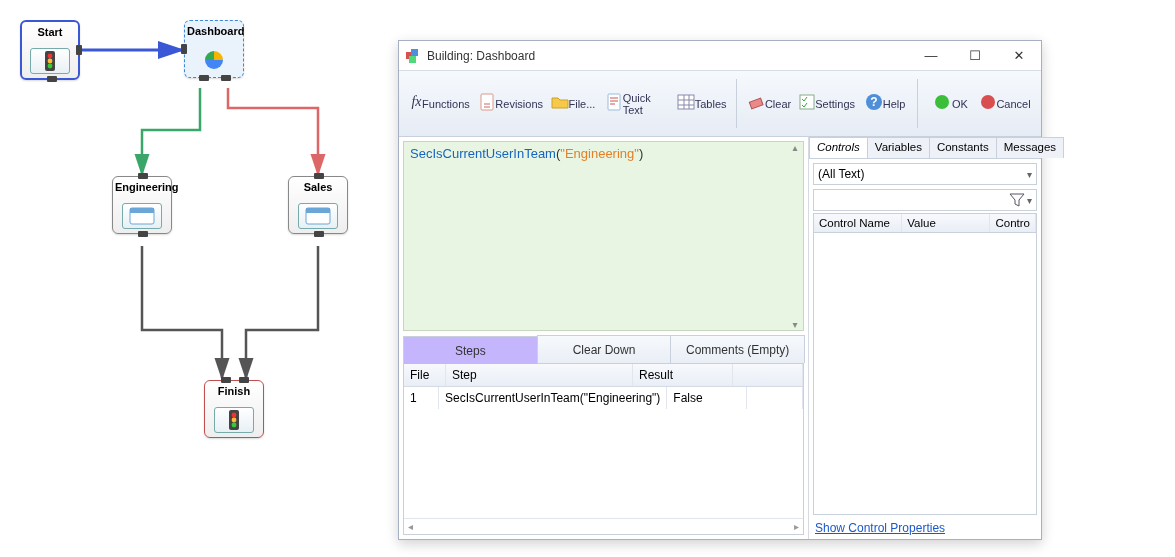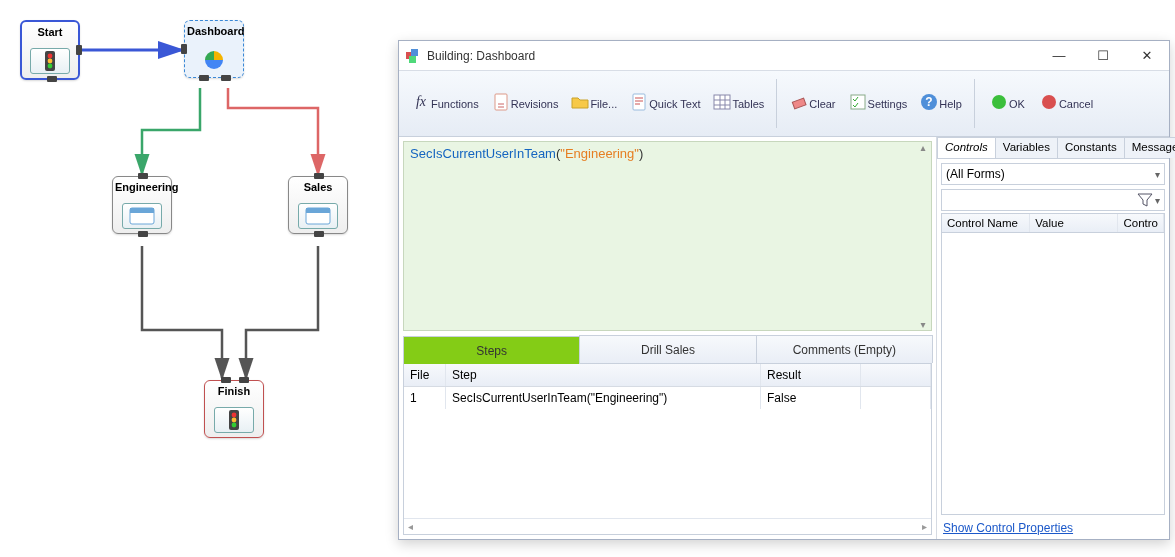--- a/index.html
+++ b/index.html
@@ -23,21 +23,21 @@
   .sales { left: 288px; top: 176px; }
   .finish { left: 204px; top: 380px; border:1px solid #c05050; }
   .port { position:absolute; width:10px; height:6px; background:#444; border-radius:1px;}
   .port.t{top:-4px;} .port.b{bottom:-4px;} .port.l{left:-4px;width:6px;height:10px;top:50%;margin-top:-5px;}
   .port.r{right:-4px;width:6px;height:10px;top:50%;margin-top:-5px;}
 
   svg.edges { position:absolute; left:0; top:0; width:400px; height:557px; pointer-events:none; }
 
   
   .dialog {
-    position: absolute; left: 398px; top: 40px; width: 772px; height: 500px;
+    position: absolute; left: 398px; top: 40px; width: 644px; height: 500px;
     background: #fff; border: 1px solid #a6b0c3; box-shadow: 0 4px 12px rgba(0,0,0,.18);
     display:flex; flex-direction:column;
   }
   .titlebar {
     height: 30px; background:#fff; border-bottom:1px solid #d8dde6; display:flex; align-items:center;
     padding: 0 0 0 6px; font-size:12px; color:#333;
   }
   .titlebar .ticon{width:16px;height:16px;margin-right:6px;display:inline-flex;}
   .winbtns { margin-left:auto; display:flex; }
   .winbtn { width:44px; height:30px; display:flex; align-items:center; justify-content:center; font-size:13px; color:#333;}
@@ -59,21 +59,21 @@
   }
   .editor .fn{color:#1565c0;} .editor .str{color:#e67e22;} .editor .par{color:#333;}
   .scroll-y{position:absolute;right:0;top:0;bottom:0;width:16px;display:flex;flex-direction:column;align-items:center;justify-content:space-between;font-size:10px;color:#888;}
 
   .midtabs { height:28px; display:flex; margin:0 4px; }
   .midtab {
     flex:1; border:1px solid #c8d0dc; border-bottom:none; background:linear-gradient(#f7f9fc,#e9eef6);
     display:flex; align-items:center; justify-content:center; font-size:12px; color:#333;
     margin-right:-1px;
   }
-  .midtab.active{ background:#84cc16; position:relative; top:1px; border-top:1px solid #c8d0dc;}
+  .midtab.active{ background:#c4b5fd; position:relative; top:1px; border-top:1px solid #c8d0dc;}
 
   .grid { flex:1; margin:0 4px 4px 4px; border:1px solid #c8d0dc; display:flex; flex-direction:column; min-height:0;}
   .ghead, .grow { display:flex; font-size:12px; }
   .ghead { background:linear-gradient(#f7f9fc,#e9eef6); border-bottom:1px solid #d6dbe3;}
   .gc { padding:4px 6px; border-right:1px solid #e1e6ee;}
   .gc.idx{width:42px;} .gc.step{flex:1;} .gc.res{width:100px;} .gc.ext{width:70px;}
   .gbody{flex:1; overflow:auto; background:#fff;}
   .scroll-x{height:16px;border-top:1px solid #e1e6ee;display:flex;align-items:center;justify-content:space-between;padding:0 4px;font-size:10px;color:#999;}
 
   .side { width:232px; display:flex; flex-direction:column; }
@@ -303,21 +303,21 @@
             <span>▴</span>
             <span>▾</span>
           </div>
       </div>
 
       <div class="midtabs">
         <div class="midtab active">
             <span>Steps</span>
           </div>
         <div class="midtab">
-            <span>Drill Sales</span>
+            <span>Clear Down</span>
           </div>
         <div class="midtab">
             <span>Comments (Empty)</span>
           </div>
       </div>
 
       <div class="grid">
         <div class="ghead">
           <div class="gc idx">File</div>
           <div class="gc step">Step</div>
@@ -340,21 +340,21 @@
     </div>
 
     <div class="side">
       <div class="stabs">
         <div class="stab active"><span>Controls</span></div>
         <div class="stab"><span>Variables</span></div>
         <div class="stab"><span>Constants</span></div>
         <div class="stab"><span>Messages</span></div>
       </div>
       <div class="sfield">
-        <span>(All Forms)</span>
+        <span>(All Text)</span>
         <span class="dd">▾</span>
       </div>
       <div class="sfilter">
         <svg width="16" height="14">
             <path d="M1 1h14l-5 6v6l-4-2V7z" fill="none" stroke="#556"></path>
           </svg>
         <span style="font-size:10px;color:#666;margin-left:2px">▾</span>
       </div>
       <div class="sgridh">
         <div class="sc">Control Name</div>

